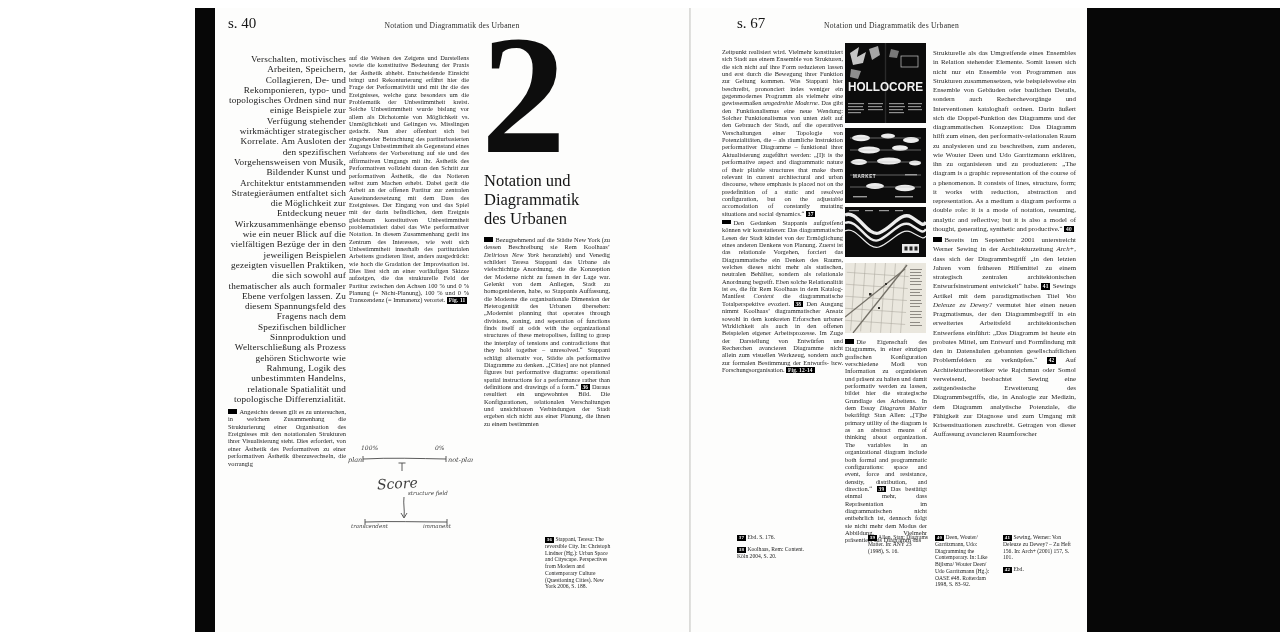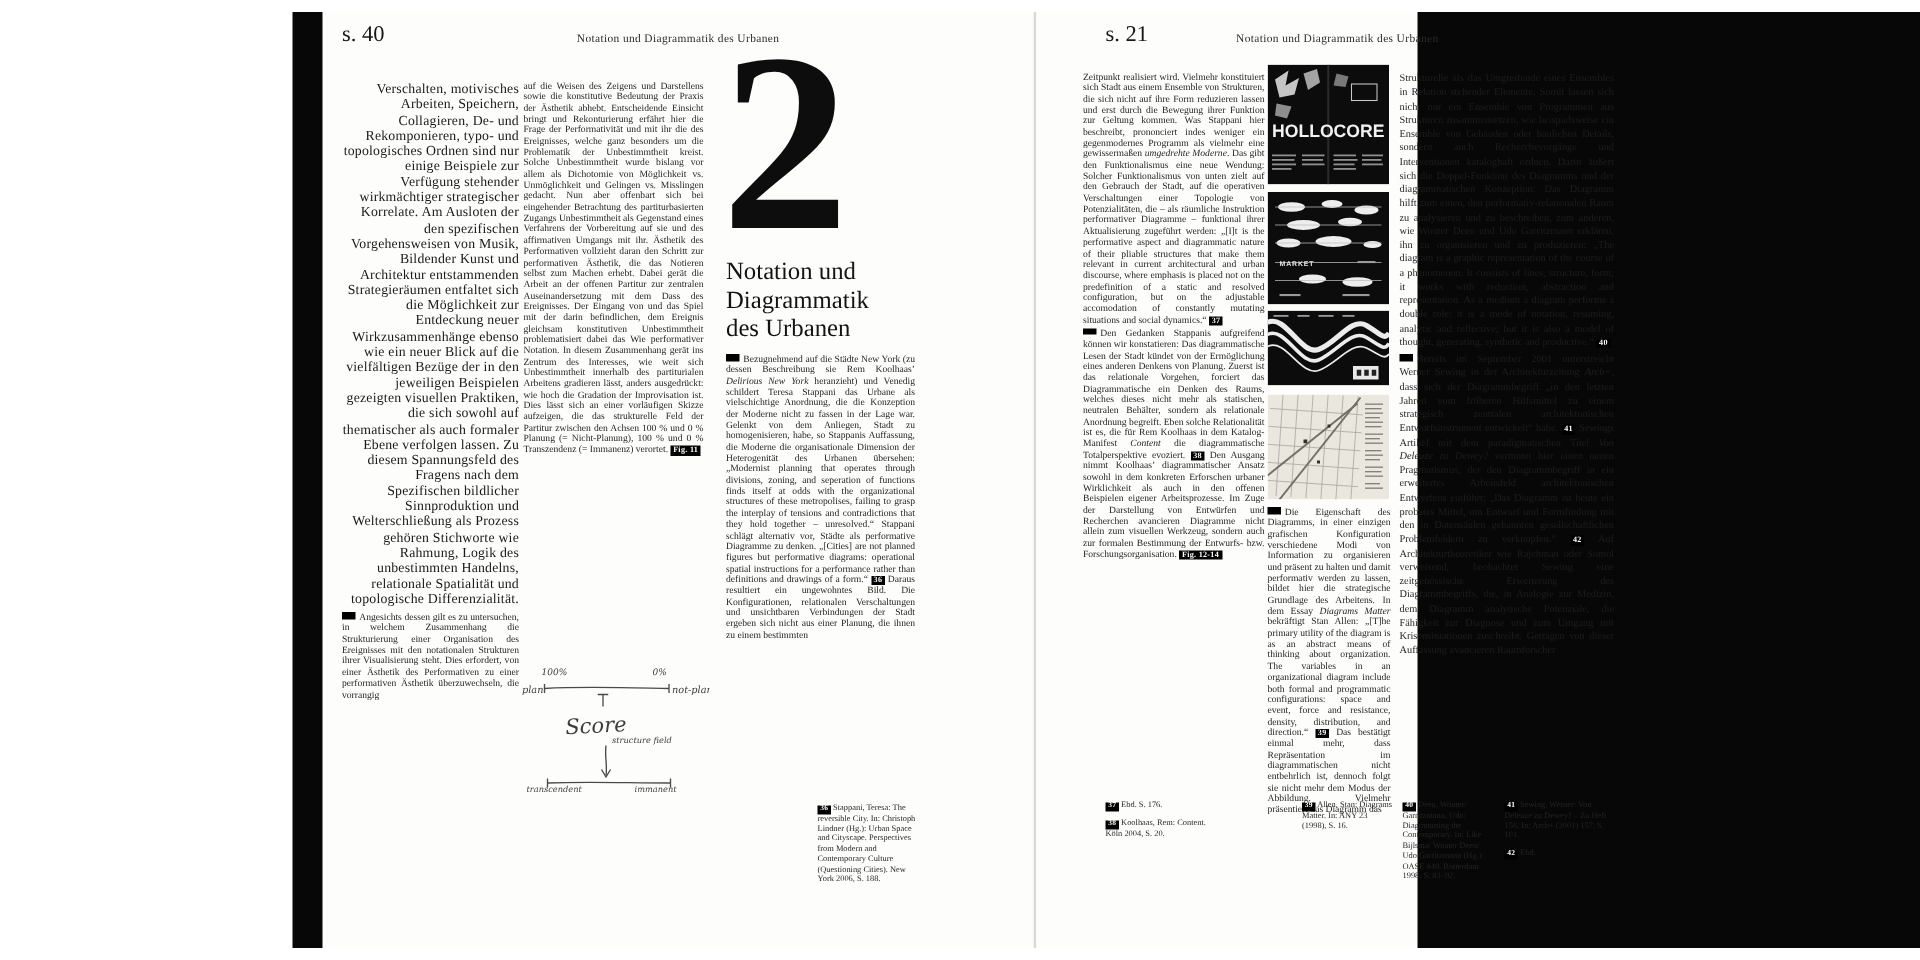--- a/index.html
+++ b/index.html
@@ -1,20 +1,20 @@
 <!DOCTYPE html>
 <html lang="de"><head>
 <meta charset="utf-8">
 <style>
   * { margin:0; padding:0; box-sizing:border-box; }
   html,body { width:1280px; height:640px; }
   body { background:#ffffff; font-family:"Liberation Serif", serif; color:#1b1b1b; overflow:hidden; }
   .canvas { position:relative; width:1280px; height:640px; }
   .backdrop { position:absolute; left:195px; top:8px; width:1085px; height:624px; background:#070707; }
-  .spread { position:absolute; left:215px; top:8px; width:730px; height:624px; background:#fdfdfc; }
+  .spread { position:absolute; left:215px; top:8px; width:872px; height:624px; background:#fdfdfc; }
   .gutter { position:absolute; left:474px; top:0; width:2px; height:624px;
             background:linear-gradient(90deg,#e8e8e6,#cfcfcc,#f2f2f0); }
   .abs { position:absolute; }
   .pageno { font-size:15px; color:#161616; }
   .runhead { font-size:7.6px; letter-spacing:0.25px; text-align:center; color:#2a2a2a; }
   .lead { font-size:9.2px; line-height:10.3px; letter-spacing:0.15px; text-align:right; color:#191919; }
   .small { font-size:6.4px; line-height:7.35px; text-align:justify; color:#1e1e1e; }
   .small p + p { margin-top:2px; }
   .loose { font-size:6.9px; line-height:9.25px; }
   .sq { display:inline-block; width:9px; height:4.2px; background:#000; margin-right:2.5px; vertical-align:0.5px; }
@@ -80,21 +80,21 @@
 des Urbanen</div>
     <div class="abs small" style="left:269px; top:228px; width:126px;">
       <p><span class="sq"></span><span>Bezugnehmend auf die Städte New York (zu dessen Beschreibung sie Rem Koolhaas’ </span><span class="it">Delirious New York</span><span> heranzieht) und Venedig schildert Teresa Stappani das Urbane als vielschichtige Anordnung, die die Konzeption der Moderne nicht zu fassen in der Lage war. Gelenkt von dem Anliegen, Stadt zu homogenisieren, habe, so Stappanis Auffassung, die Moderne die organisationale Dimension der Heterogenität des Urbanen übersehen: „Modernist planning that operates through divisions, zoning, and seperation of functions finds itself at odds with the organizational structures of these metropolises, failing to grasp the interplay of tensions and contradictions that they hold together – unresolved.“ Stappani schlägt alternativ vor, Städte als performative Diagramme zu denken. „[Cities] are not planned figures but performative diagrams: operational spatial instructions for a performance rather than definitions and drawings of a form.“ </span><span class="badge">36</span><span> Daraus resultiert ein ungewohntes Bild. Die Konfigurationen, relationalen Verschaltungen und unsichtbaren Verbindungen der Stadt ergeben sich nicht aus einer Planung, die ihnen zu einem bestimmten</span></p>
     </div>
 
     <div class="abs fn" style="left:330px; top:528px; width:66px;">
       <span class="badge">36</span>
       <span>Stappani, Teresa: The reversible City. In: Christoph Lindner (Hg.): Urban Space and Cityscape. Perspectives from Modern and Contemporary Culture (Questioning Cities). New York 2006, S. 188.</span>
     </div>
 
-    <div class="abs pageno" style="left:522px; top:7px;">s. 21</div>
+    <div class="abs pageno" style="left:522px; top:7px;">s. 67</div>
     <div class="abs runhead" style="left:490px; top:13px; width:373px;">Notation und Diagrammatik des Urbanen</div>
 
     <div class="abs small" style="left:507px; top:40px; width:121px;">
       <p><span>Zeitpunkt realisiert wird. Vielmehr konstituiert sich Stadt aus einem Ensemble von Strukturen, die sich nicht auf ihre Form reduzieren lassen und erst durch die Bewegung ihrer Funktion zur Geltung kommen. Was Stappani hier beschreibt, prononciert indes weniger ein gegenmodernes Programm als vielmehr eine gewissermaßen </span><span class="it">umgedrehte Moderne</span><span>. Das gibt den Funktionalismus eine neue Wendung: Solcher Funktionalismus von unten zielt auf den Gebrauch der Stadt, auf die operativen Verschaltungen einer Topologie von Potenzialitäten, die – als räumliche Instruktion performativer Diagramme – funktional ihrer Aktualisierung zugeführt werden: „[I]t is the performative aspect and diagrammatic nature of their pliable structures that make them relevant in current architectural and urban discourse, where emphasis is placed not on the predefinition of a static and resolved configuration, but on the adjustable accomodation of constantly mutating situations and social dynamics.“ </span><span class="badge">37</span></p>
       <p><span class="sq"></span><span>Den Gedanken Stappanis aufgreifend können wir konstatieren: Das diagrammatische Lesen der Stadt kündet von der Ermöglichung eines anderen Denkens von Planung. Zuerst ist das relationale Vorgehen, forciert das Diagrammatische ein Denken des Raums, welches dieses nicht mehr als statischen, neutralen Behälter, sondern als relationale Anordnung begreift. Eben solche Relationalität ist es, die für Rem Koolhaas in dem Katalog-Manifest </span><span class="it">Content</span><span> die diagrammatische Totalperspektive evoziert. </span><span class="badge">38</span><span> Den Ausgang nimmt Koolhaas’ diagrammatischer Ansatz sowohl in dem konkreten Erforschen urbaner Wirklichkeit als auch in den offenen Beispielen eigener Arbeitsprozesse. Im Zuge der Darstellung von Entwürfen und Recherchen avancieren Diagramme nicht allein zum visuellen Werkzeug, sondern auch zur formalen Bestimmung der Entwurfs- bzw. Forschungsorganisation. </span><span class="badge">Fig. 12-14</span></p>
     </div>
 
     <div class="fig" style="left:630px; top:35px; width:81px; height:80px;">
       <svg width="81" height="80" viewBox="0 0 81 80">
         <rect width="81" height="80" fill="#0c0c0c"></rect>

